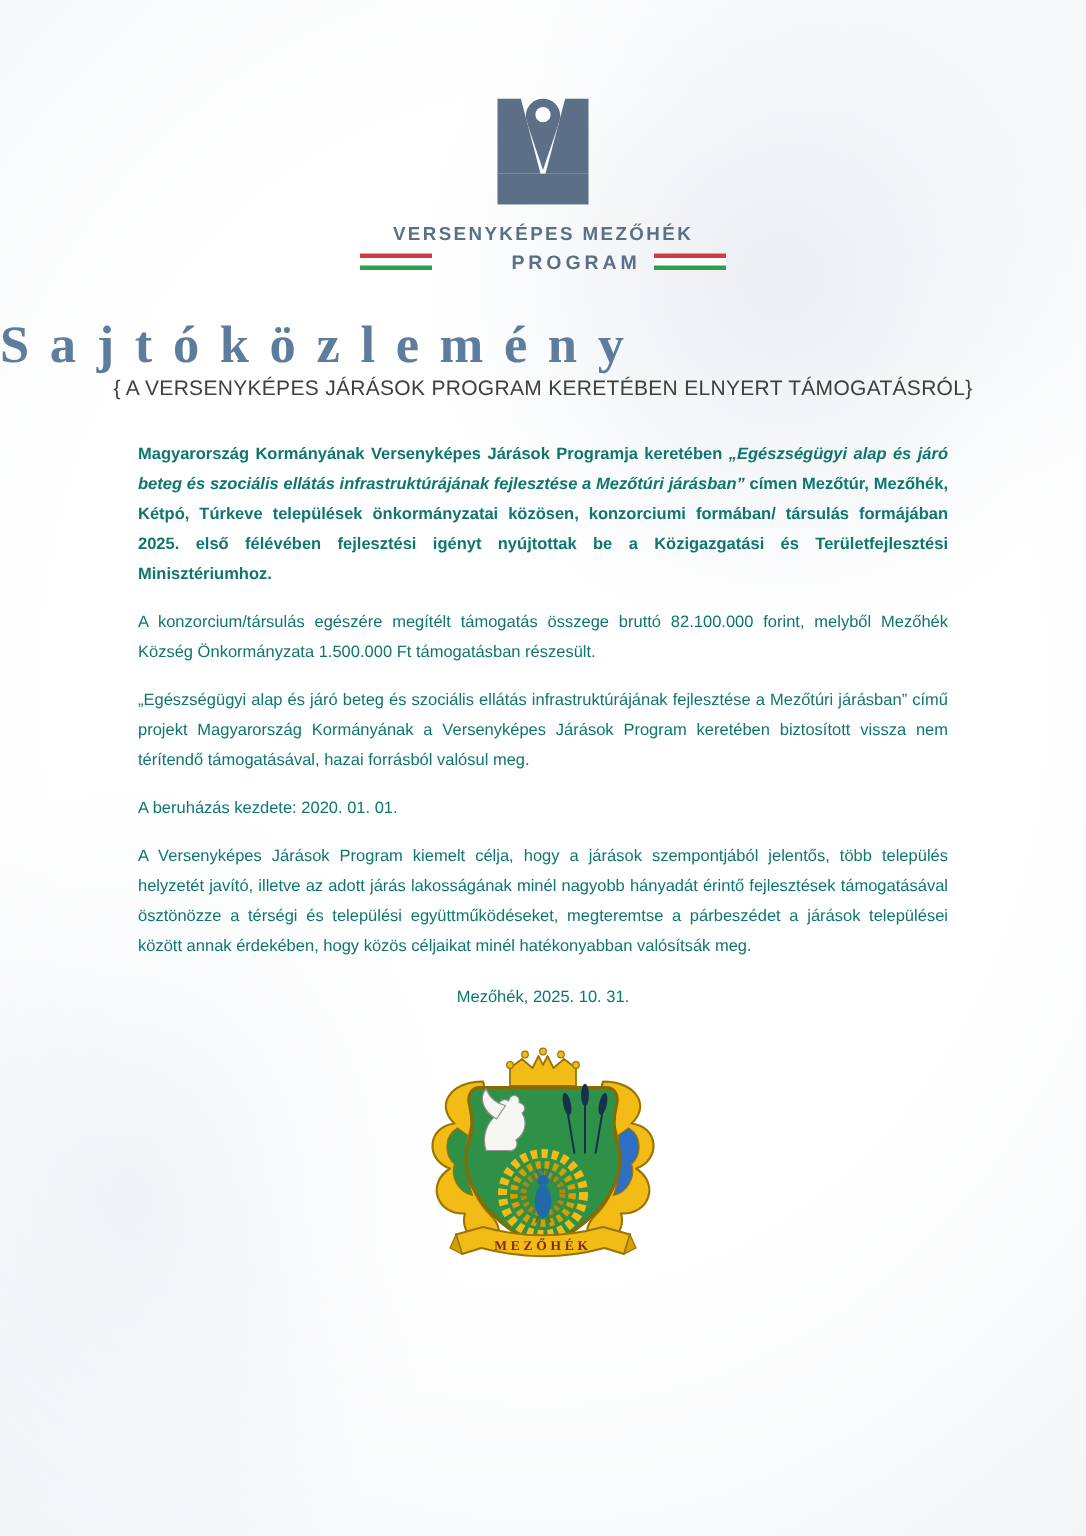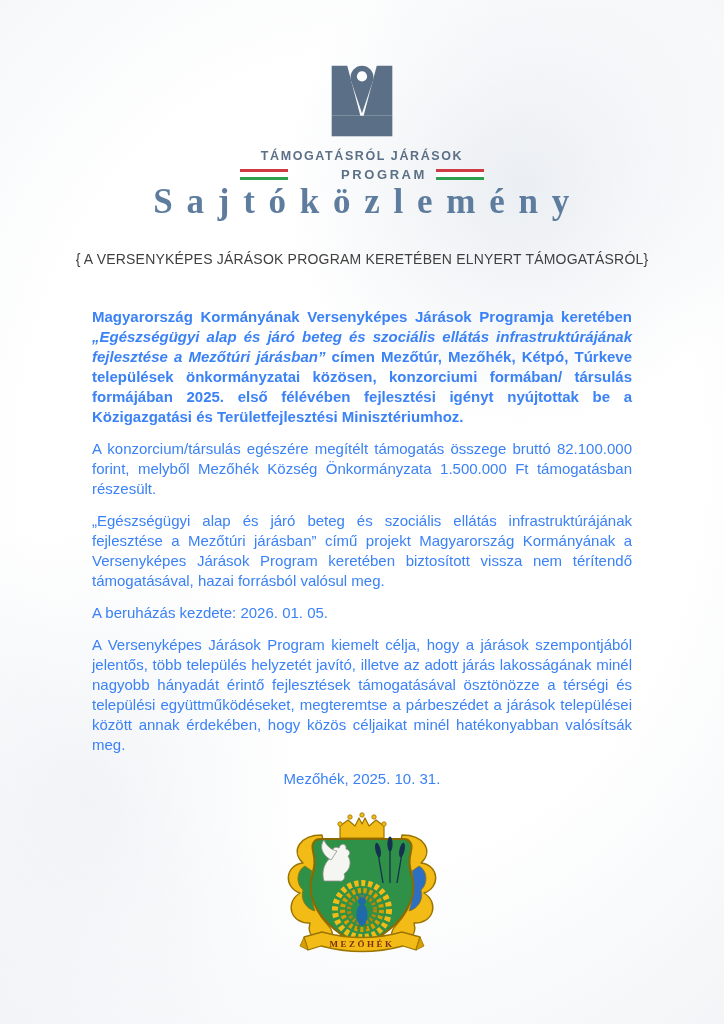--- a/index.html
+++ b/index.html
@@ -26,35 +26,35 @@
   }
   .logo-line2 { font-size:13px; font-weight:600; letter-spacing:2.6px; color:#5b7086;padding-left:44px; }
   .flag-stripes {
     width:48px; height:11px; display:inline-block;
     border-top:3.5px solid #cf3a45; border-bottom:3.5px solid #2e9e4f;
     background:#ffffff;
   }
 
   
   .title {
-    text-align:center;
+    margin-top:28px; 
     font-family:"Liberation Serif", serif;
     font-size:35px; font-weight:700; letter-spacing:1.5px; word-spacing:2px;
     color:#5e7d9e;
   }
   .subtitle {
-    margin-top:29px; text-align:center;
+    text-align:center;
     font-size:14px; font-weight:400; letter-spacing:0.2px;
     color:#3f3f3f;
   }
 
   
   .doc-body {
-    width:540px; margin:40px auto 0 auto;
-    font-size:15px; line-height:20px; color:#3b82f6;
+    width:540px; margin:27px auto 0 auto;
+    font-size:11px; line-height:20px; color:#0f766e;
   }
   .p { margin-bottom:12px; }
   .justify { text-align:justify; }
   .bold { font-weight:700; }
   .italic { font-style:italic; }
   .block { display:block; }
   .date-line { text-align:center; margin-top:14px; }
 
   
   .crest-wrap { margin-top:22px; text-align:center; }
@@ -69,42 +69,42 @@
     <svg class="logo-icon" width="82" height="79" viewBox="0 0 100 96" aria-hidden="true">
       <g fill="#5b7086">
         <rect x="13" y="63" width="74" height="25"></rect>
         <polygon points="13,2 32,2 48,63 13,63"></polygon>
         <polygon points="68,2 87,2 87,63 52,63"></polygon>
         <circle cx="50" cy="16" r="14"></circle>
         <polygon points="37.5,23 62.5,23 50,60"></polygon>
       </g>
       <circle cx="50" cy="15" r="6.2" fill="#ffffff"></circle>
     </svg>
-    <div class="logo-line1">TÁMOGATÁSRÓL JÁRÁSOK</div>
+    <div class="logo-line1">VERSENYKÉPES MEZŐHÉK</div>
     <div class="logo-line2-row">
       <span class="flag-stripes"></span>
       <span class="logo-line2">PROGRAM</span>
       <span class="flag-stripes"></span>
     </div>
   </header>
 
   <h1 class="title">S a j t ó k ö z l e m é n y</h1>
   <div class="subtitle">{ A VERSENYKÉPES JÁRÁSOK PROGRAM KERETÉBEN ELNYERT TÁMOGATÁSRÓL}</div>
 
   <main class="doc-body">
     <p class="p bold justify"><span>Magyarország Kormányának Versenyképes Járások Programja keretében </span><span class="italic">„Egészségügyi alap és járó beteg és szociális ellátás infrastruktúrájának fejlesztése a Mezőtúri járásban”</span><span> címen Mezőtúr, Mezőhék, Kétpó, Túrkeve települések önkormányzatai közösen, konzorciumi formában/ társulás formájában 2025. első félévében fejlesztési igényt nyújtottak be a Közigazgatási és Területfejlesztési Minisztériumhoz.</span></p>
 
     <p class="p justify">A konzorcium/társulás egészére megítélt támogatás összege bruttó 82.100.000 forint, melyből Mezőhék Község Önkormányzata 1.500.000 Ft támogatásban részesült.</p>
 
     <p class="p justify">
       <span class="block justify">„Egészségügyi alap és járó beteg és szociális ellátás infrastruktúrájának fejlesztése a Mezőtúri járásban” című projekt Magyarország Kormányának a Versenyképes Járások Program keretében biztosított vissza nem térítendő támogatásával, hazai forrásból valósul meg.</span>
     </p>
 
     <p class="p">
-      <span class="block">A beruházás kezdete: 2026. 01. 05.</span>
+      <span class="block">A beruházás kezdete: 2020. 01. 01.</span>
     </p>
 
     <p class="p justify">A Versenyképes Járások Program kiemelt célja, hogy a járások szempontjából jelentős, több település helyzetét javító, illetve az adott járás lakosságának minél nagyobb hányadát érintő fejlesztések támogatásával ösztönözze a térségi és települési együttműködéseket, megteremtse a párbeszédet a járások települései között annak érdekében, hogy közös céljaikat minél hatékonyabban valósítsák meg.</p>
 
     <p class="p date-line">Mezőhék, 2025. 10. 31.</p>
   </main>
 
   <footer class="crest-wrap">
     <svg class="crest" width="184" height="146" viewBox="0 0 180 146" aria-hidden="true">
       <defs>

